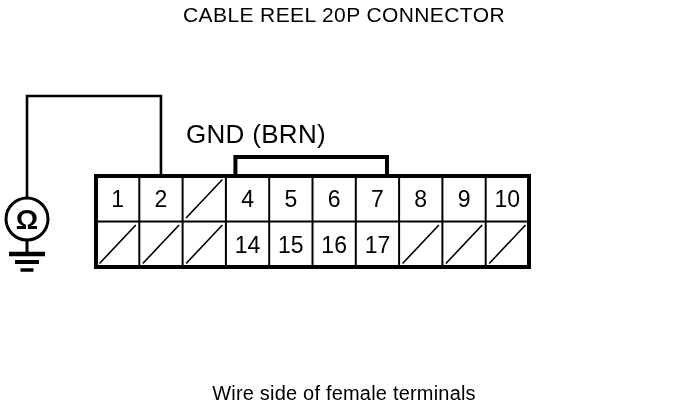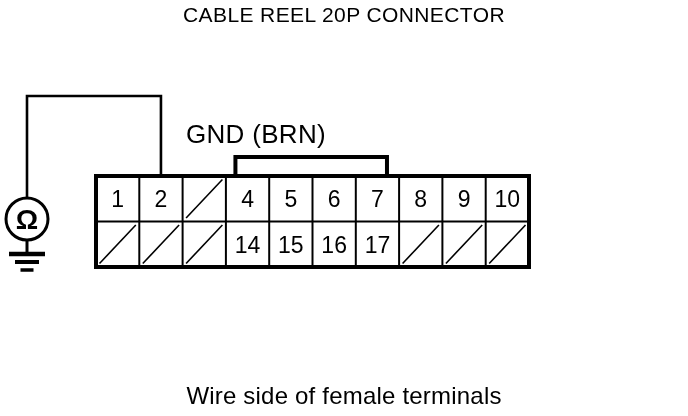--- a/index.html
+++ b/index.html
@@ -30,21 +30,21 @@
     font-size: 21px;
     letter-spacing: 0.4px;
     white-space: nowrap;
   }
   .caption-text {
     position: absolute;
     left: 0;
     top: 382px;
     width: 688px;
     text-align: center;
-    font-size: 24px;
+    font-size: 20px;
     letter-spacing: 0.2px;
     white-space: nowrap;
   }
   .gnd-label {
     position: absolute;
     left: 186px;
     top: 119px;
     font-size: 26px;
     letter-spacing: 0.3px;
     white-space: nowrap;

